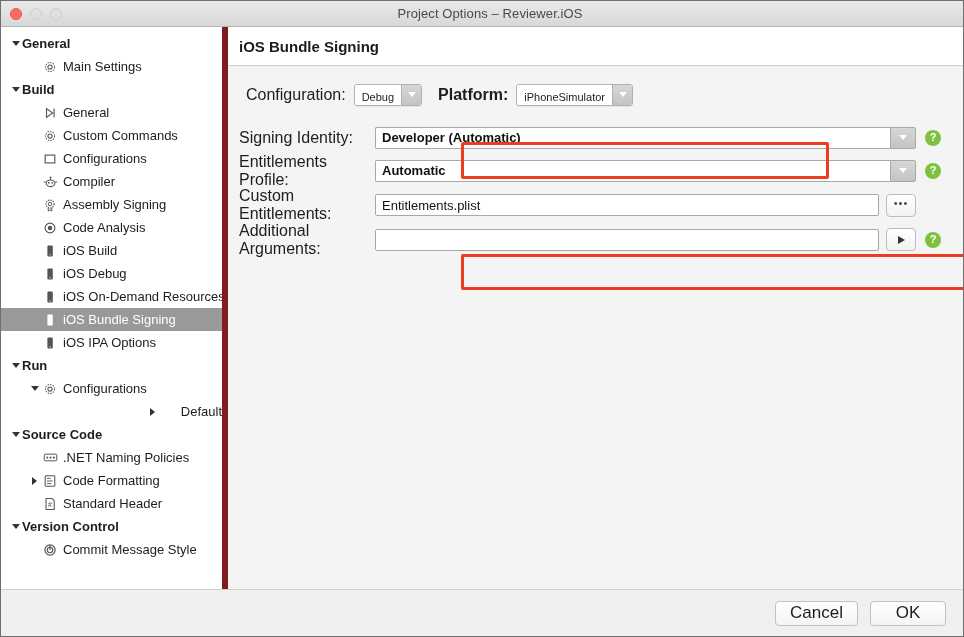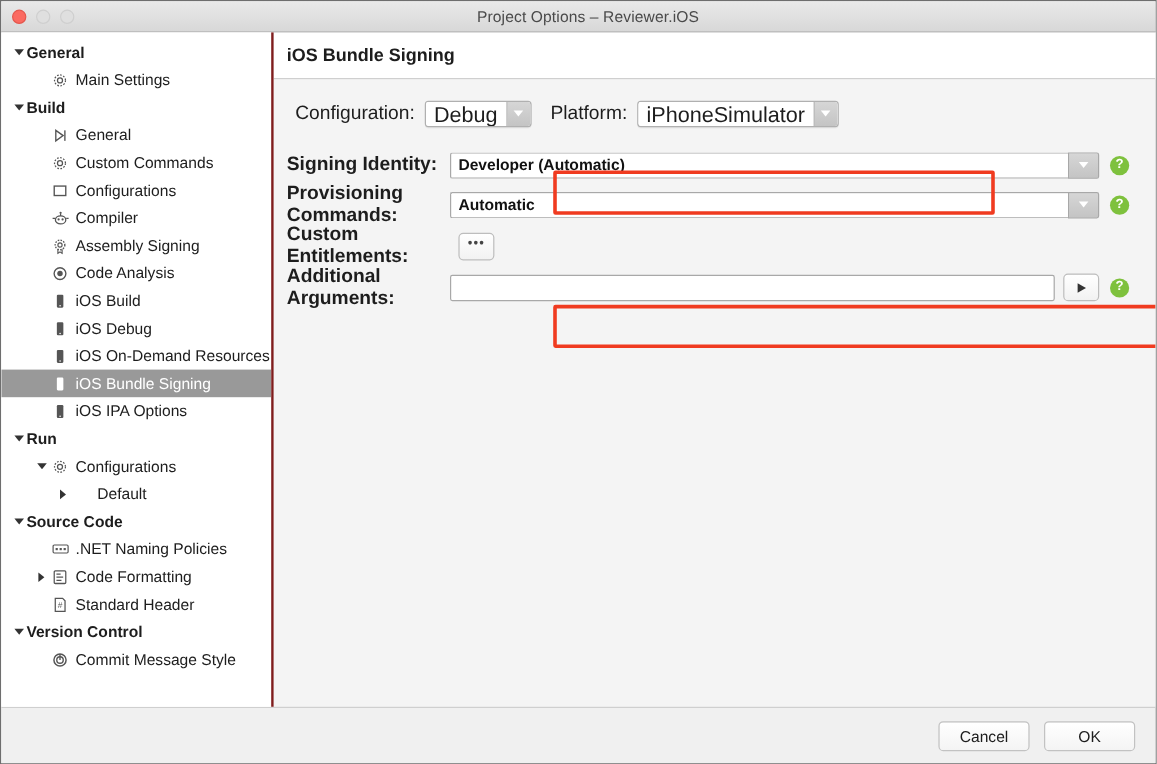--- a/index.html
+++ b/index.html
@@ -42,21 +42,21 @@
     pointer-events: none;
   }
 
   
   .body { flex: 1; display: flex; min-height: 0; background: #f4f4f4; }
 
   
   .sidebar {
     width: 227px; flex: 0 0 227px;
     background: #ffffff;
-    border-right: 2px solid #7f1d1d;
+    border-right: 6px solid #7f1d1d;
     padding-top: 5px;
     overflow: hidden;
     position: relative;
   }
   .tree-row {
     display: flex; align-items: center;
     height: 23px;
     font-size: 13px;
     color: #1d1d1d;
     white-space: nowrap;
@@ -81,21 +81,21 @@
     display: flex; align-items: center; justify-content: center;
     margin-right: 4px;
   }
   .ic svg { display: block; }
   .lbl { line-height: 1; }
 
   
   .d0 { padding-left: 8px; }
   .d1 { padding-left: 27px; }
   .d2 { padding-left: 27px; }
-  .d3 { padding-left: 45px; }
+  .d3 { padding-left: 45px; justify-content: flex-end; }
 
   
   .content { flex: 1; display: flex; flex-direction: column; min-width: 0; background: #f4f4f4; }
   .content-header {
     height: 39px; flex: 0 0 39px;
     background: #ffffff;
     border-bottom: 1px solid #cfcfcf;
     display: flex; align-items: center;
     padding-left: 11px;
   }
@@ -106,36 +106,36 @@
   .form { padding: 10px 22px 0 11px; }
 
   .row {
     display: flex; align-items: center;
     height: 33px;
   }
   .row-label {
     font-size: 16px; color: #1d1d1d;
     text-align: left;
   }
-  .lbl-w { width: 136px; flex: 0 0 136px; font-weight: bold; }
+  .lbl-w { width: 136px; flex: 0 0 136px; }
 
   
   .combo {
     display: inline-flex; align-items: stretch;
     height: 22px;
     border: 1px solid #b0b0b0;
     border-radius: 3px;
     background: #fff;
     overflow: hidden;
     box-shadow: 0 1px 0 rgba(0,0,0,0.05);
   }
   .combo .val {
     display: flex; align-items: center;
     padding: 12px 7px;
-    font-size: 18px; color: #1d1d1d;
+    font-size: 11px; color: #1d1d1d;
     background: #ffffff;
     white-space: nowrap;
   }
   .combo .arrowbtn {
     width: 20px; flex: 0 0 20px;
     background: linear-gradient(to bottom, #d6d6d6 0%, #c4c4c4 100%);
     border-left: 1px solid #b0b0b0;
     display: flex; align-items: center; justify-content: center;
   }
   .arrowbtn .caret {
@@ -218,21 +218,21 @@
     background: #f0f0f0;
     border-top: 1px solid #cfcfcf;
     display: flex; align-items: center; justify-content: flex-end;
     padding-right: 17px; gap: 12px;
   }
   .footbtn {
     min-width: 76px; height: 25px;
     background: linear-gradient(to bottom, #ffffff 0%, #f4f4f4 100%);
     border: 1px solid #c2c2c2;
     border-radius: 4px;
-    font-size: 13px; color: #1d1d1d;
+    font-size: 17px; color: #1d1d1d;
     display: flex; align-items: center; justify-content: center;
     padding: 0 14px;
   }
 </style>
 </head>
 <body>
 
 <div class="window">
 
   <div class="titlebar">
@@ -484,21 +484,21 @@
         <div class="form">
 
           <div class="row" style="height:37px; padding-left:7px;">
             <div class="row-label" style="margin-right:8px;">Configuration:</div>
             <div class="combo">
               <div class="val">Debug</div>
               <div class="arrowbtn">
                   <div class="caret"></div>
                 </div>
             </div>
-            <div class="row-label" style="margin-left:16px; margin-right:8px;">Platform:</div>
+            <div class="row-label" style="margin-left:16px; margin-right:8px;font-weight:bold;">Platform:</div>
             <div class="combo">
               <div class="val">iPhoneSimulator</div>
               <div class="arrowbtn">
                   <div class="caret"></div>
                 </div>
             </div>
           </div>
 
           <div style="height:8px;"></div>
 
@@ -507,32 +507,35 @@
             <div class="fieldwrap">
               <div class="textfield attached bold">Developer (Automatic)</div>
               <div class="dropbtn">
                   <div class="caret"></div>
                 </div>
             </div>
             <div class="help">?</div>
           </div>
 
           <div class="row">
-            <div class="row-label lbl-w">Provisioning Commands:</div>
+            <div class="row-label lbl-w">Entitlements Profile:</div>
             <div class="fieldwrap">
               <div class="textfield attached bold">Automatic</div>
               <div class="dropbtn">
                   <div class="caret"></div>
                 </div>
             </div>
             <div class="help">?</div>
           </div>
 
           <div class="row" style="height:36px;">
             <div class="row-label lbl-w">Custom Entitlements:</div>
+            <div class="fieldwrap">
+              <div class="textfield">Entitlements.plist</div>
+            </div>
             <div class="pushbtn">
               <span class="dots">•••</span>
             </div>
             <div class="help placeholder"></div>
           </div>
 
           <div class="row" style="height:33px;">
             <div class="row-label lbl-w">Additional Arguments:</div>
             <div class="fieldwrap">
               <div class="textfield"></div>

